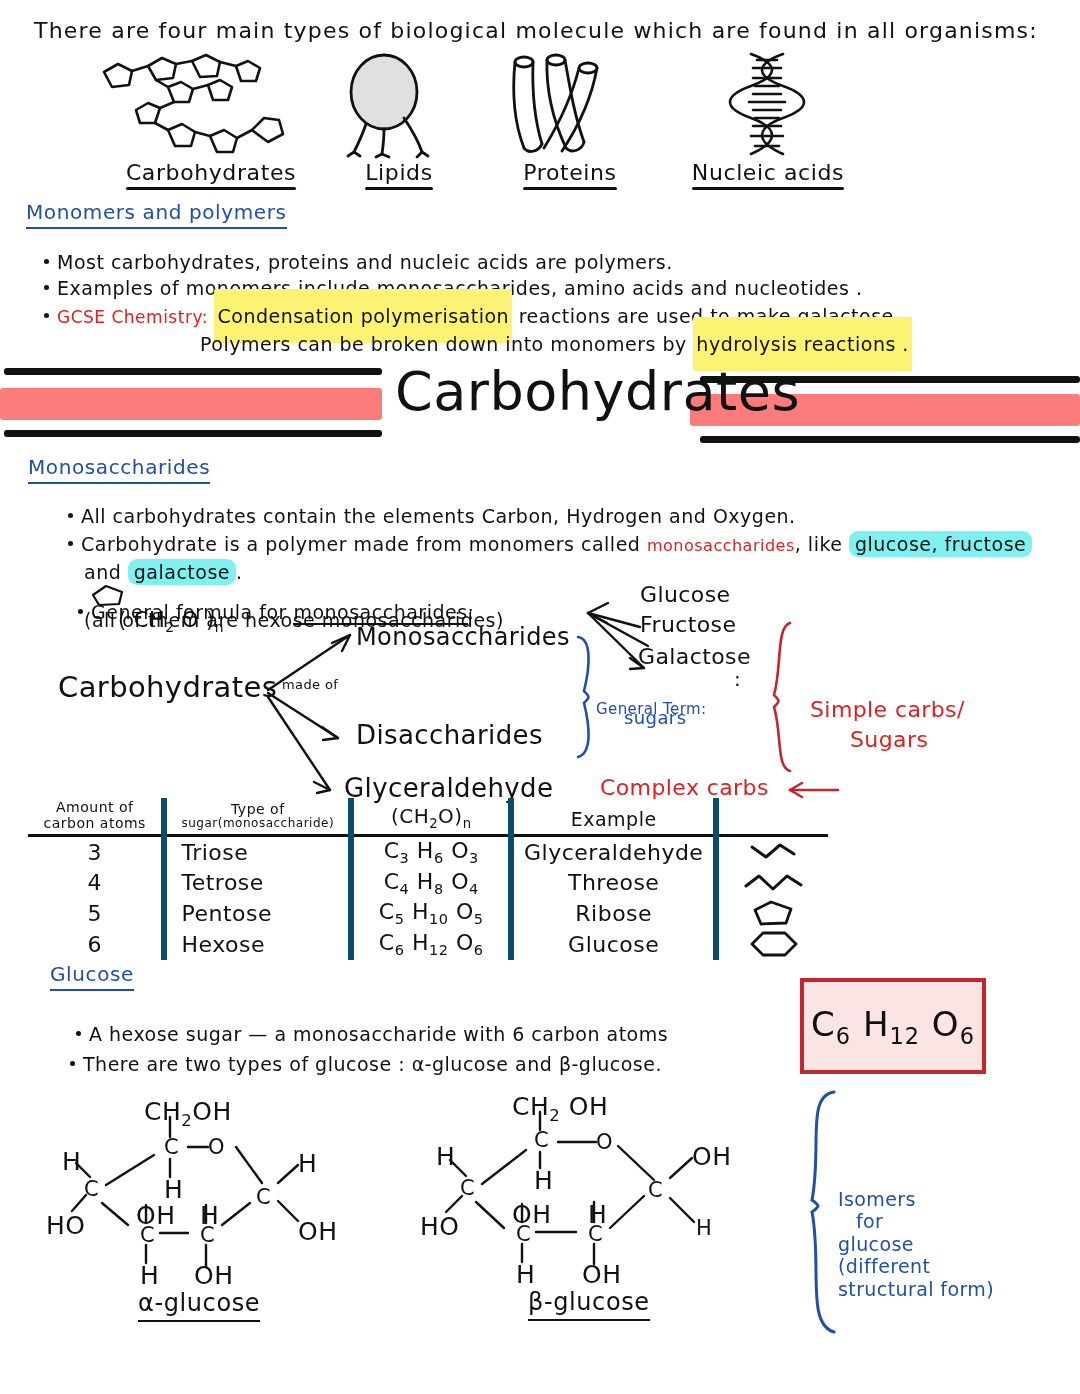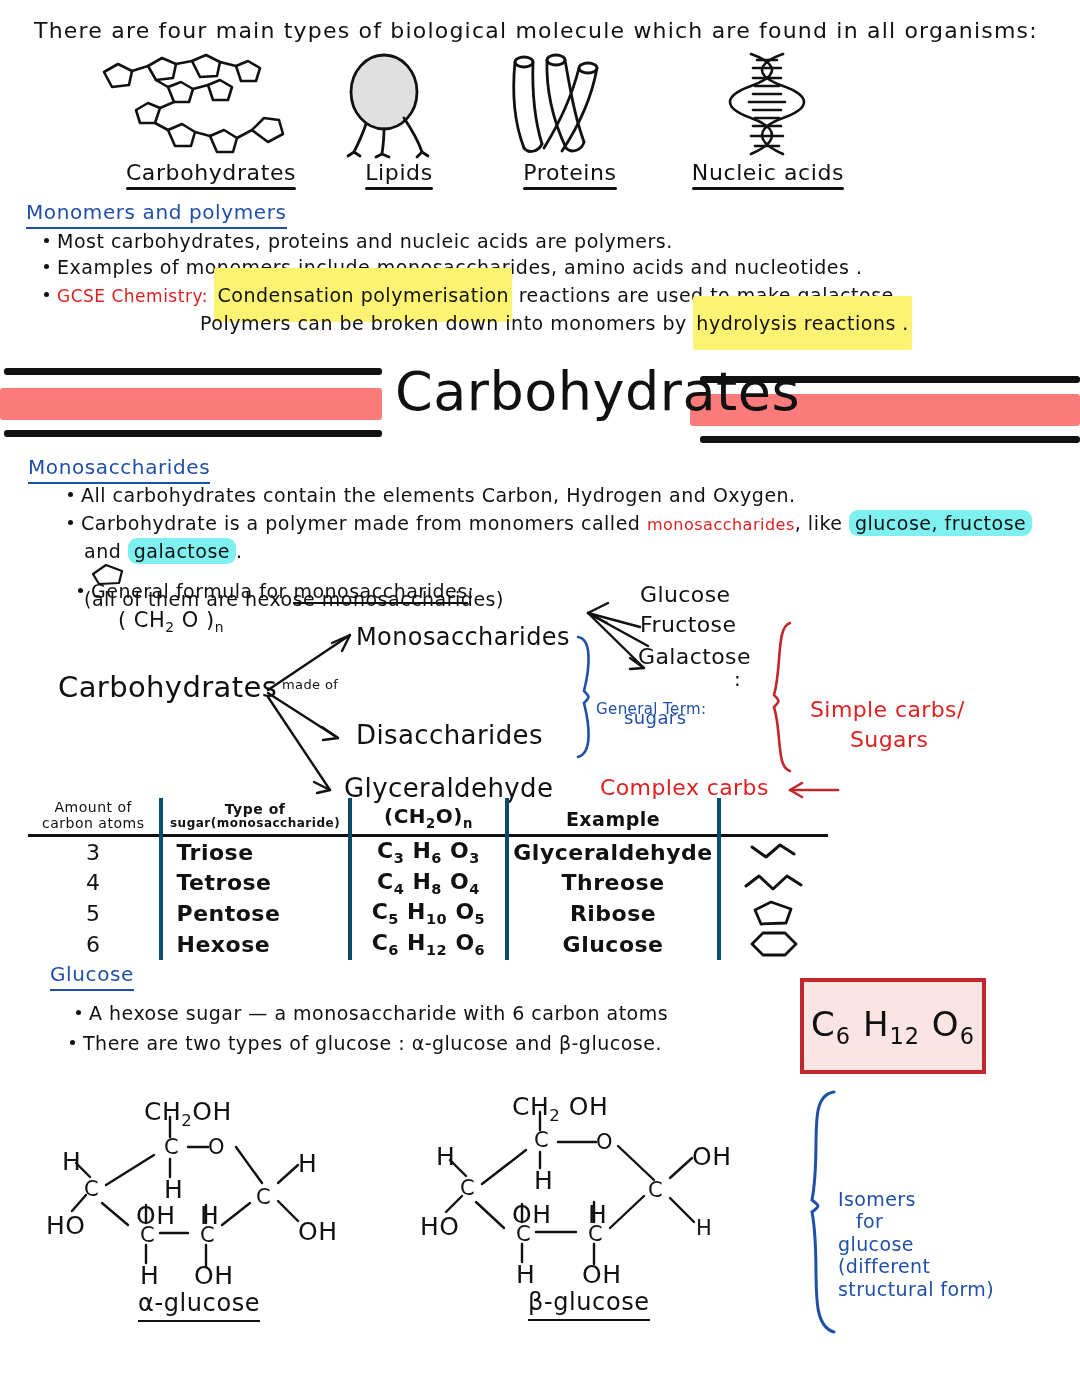--- a/index.html
+++ b/index.html
@@ -36,21 +36,21 @@
   #fig-nucleic{left:668px;top:52px;width:200px;}
 
   
   .sec-head{
     color:#1f4fa8;font-size:20px;letter-spacing:.6px;
     display:inline-block;white-space:nowrap;
   }
   .sec-head .ul{display:block;height:2px;background:#1f4fa8;margin-top:3px;}
 
   
-  .bul{font-size:19px;letter-spacing:.5px;white-space:nowrap;}
+  .bul{font-size:19px;letter-spacing:.5px;white-space:nowrap;margin-top:21px;}
   .dot{display:inline-block;width:5px;height:5px;border-radius:50%;background:#111;
        vertical-align:middle;margin-right:8px;margin-bottom:4px;}
 
   .hl-yellow{background:#fdf373;padding:16px 3px;border-radius:2px;}
   .hl-cyan{background:#7ff0f0;padding:2px 6px;border-radius:9px;}
   .red{color:#e02020;}
   .blue{color:#1f4fa8;}
 
   
   #banner{left:0;top:368px;width:1080px;height:78px;}
@@ -67,21 +67,21 @@
 
   
   #sugar-table{left:28px;top:798px;width:800px;}
   table.tbl{border-collapse:collapse;width:800px;}
   table.tbl th,table.tbl td{
     font-weight:400;font-size:22px;letter-spacing:.5px;color:#111;
     padding:1px 4px;text-align:center;vertical-align:middle;
   }
   table.tbl th{font-size:14px;line-height:1.15;vertical-align:bottom;padding-bottom:3px;}
   table.tbl thead th{border-bottom:3px solid #111;}
-  table.tbl .vline{border-left:4px solid #0c4a6e;font-weight:bold;}
+  table.tbl .vline{border-left:6px solid #0c4a6e;}
   table.tbl td.c0{width:150px;}
   table.tbl td.c1{width:170px;text-align:left;padding-left:14px;}
   table.tbl td.c2{width:170px;}
   table.tbl td.c3{width:195px;}
   table.tbl td.c4{width:115px;}
   sub{font-size:.66em;}
 
   
   #formula-box{
     left:800px;top:978px;width:178px;height:88px;

